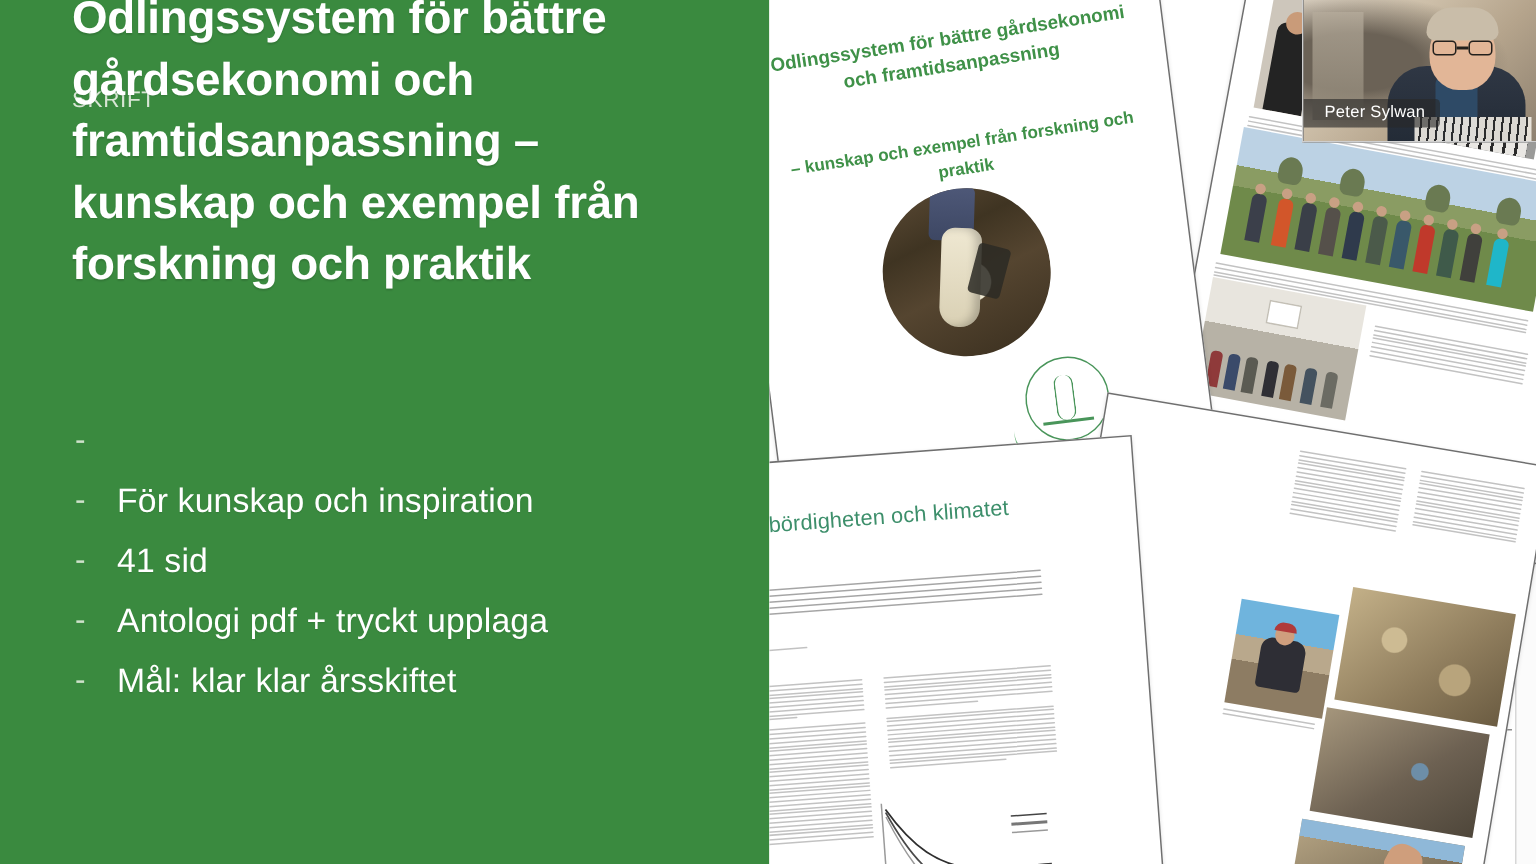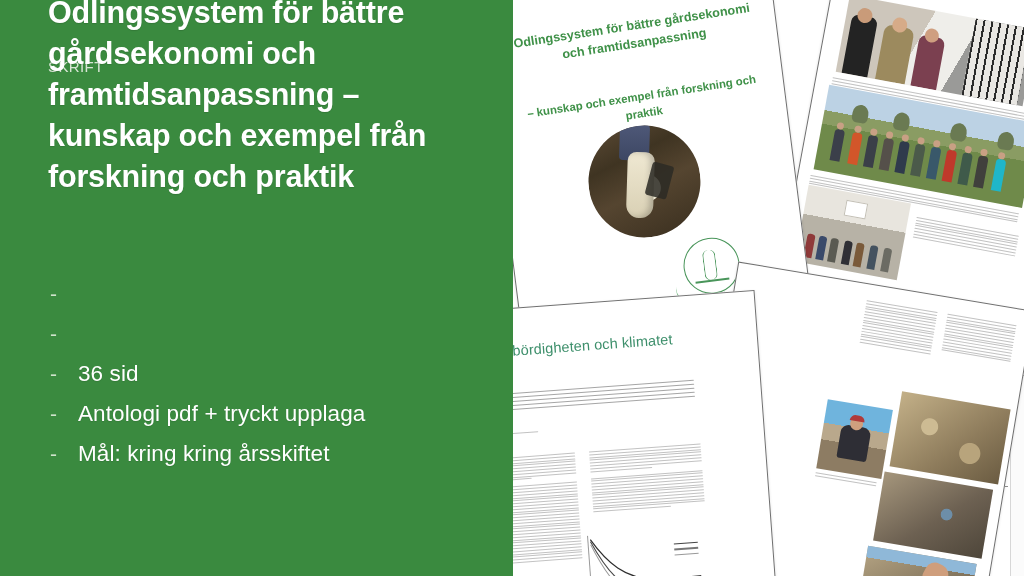--- a/index.html
+++ b/index.html
@@ -264,35 +264,36 @@
     <div class="slide-title">Odlingssystem för bättre gårdsekonomi och framtidsanpassning – kunskap och  exempel från forskning och praktik</div>
 
     <div class="bullets">
 
       <div class="bullet">
         <div class="dash">-</div>
       </div>
 
       <div class="bullet">
         <div class="dash">-</div>
+        <div class="btext">För kunskap och inspiration</div>
       </div>
 
       <div class="bullet">
         <div class="dash">-</div>
-        <div class="btext">36 sid</div>
+        <div class="btext">41 sid</div>
       </div>
 
       <div class="bullet">
         <div class="dash">-</div>
         <div class="btext">Antologi pdf + tryckt upplaga</div>
       </div>
 
       <div class="bullet">
         <div class="dash">-</div>
-        <div class="btext">Mål: kring kring årsskiftet</div>
+        <div class="btext">Mål: klar klar årsskiftet</div>
       </div>
 
     </div>
   </div>
 
   <div class="canvas">
 
     <div class="edge-strip"></div>
     <div class="tick" style="right:16px; top:286px; width:34px;"></div>
     <div class="tick" style="right:16px; top:486px; width:34px;"></div>
@@ -543,14 +544,29 @@
         <div class="chart-legend">
           <i></i>
             <i style="background:#777"></i>
             <i style="background:#999"></i>
         </div>
       </div>
     </div>
 
   </div>
 
+  <div class="video-tile">
+    <div class="video-bg"></div>
+    <div class="vt-door"></div>
+    <div class="vt-body"></div>
+    <div class="vt-shirt"></div>
+    <div class="vt-head"></div>
+    <div class="vt-hair"></div>
+    <div class="vt-glass">
+      <i></i>
+        <b></b>
+        <i></i>
+    </div>
+    <div class="vt-keys"></div>
+    <div class="vt-name">Peter Sylwan</div>
+  </div>
 
 </div>
 
 </body></html>

